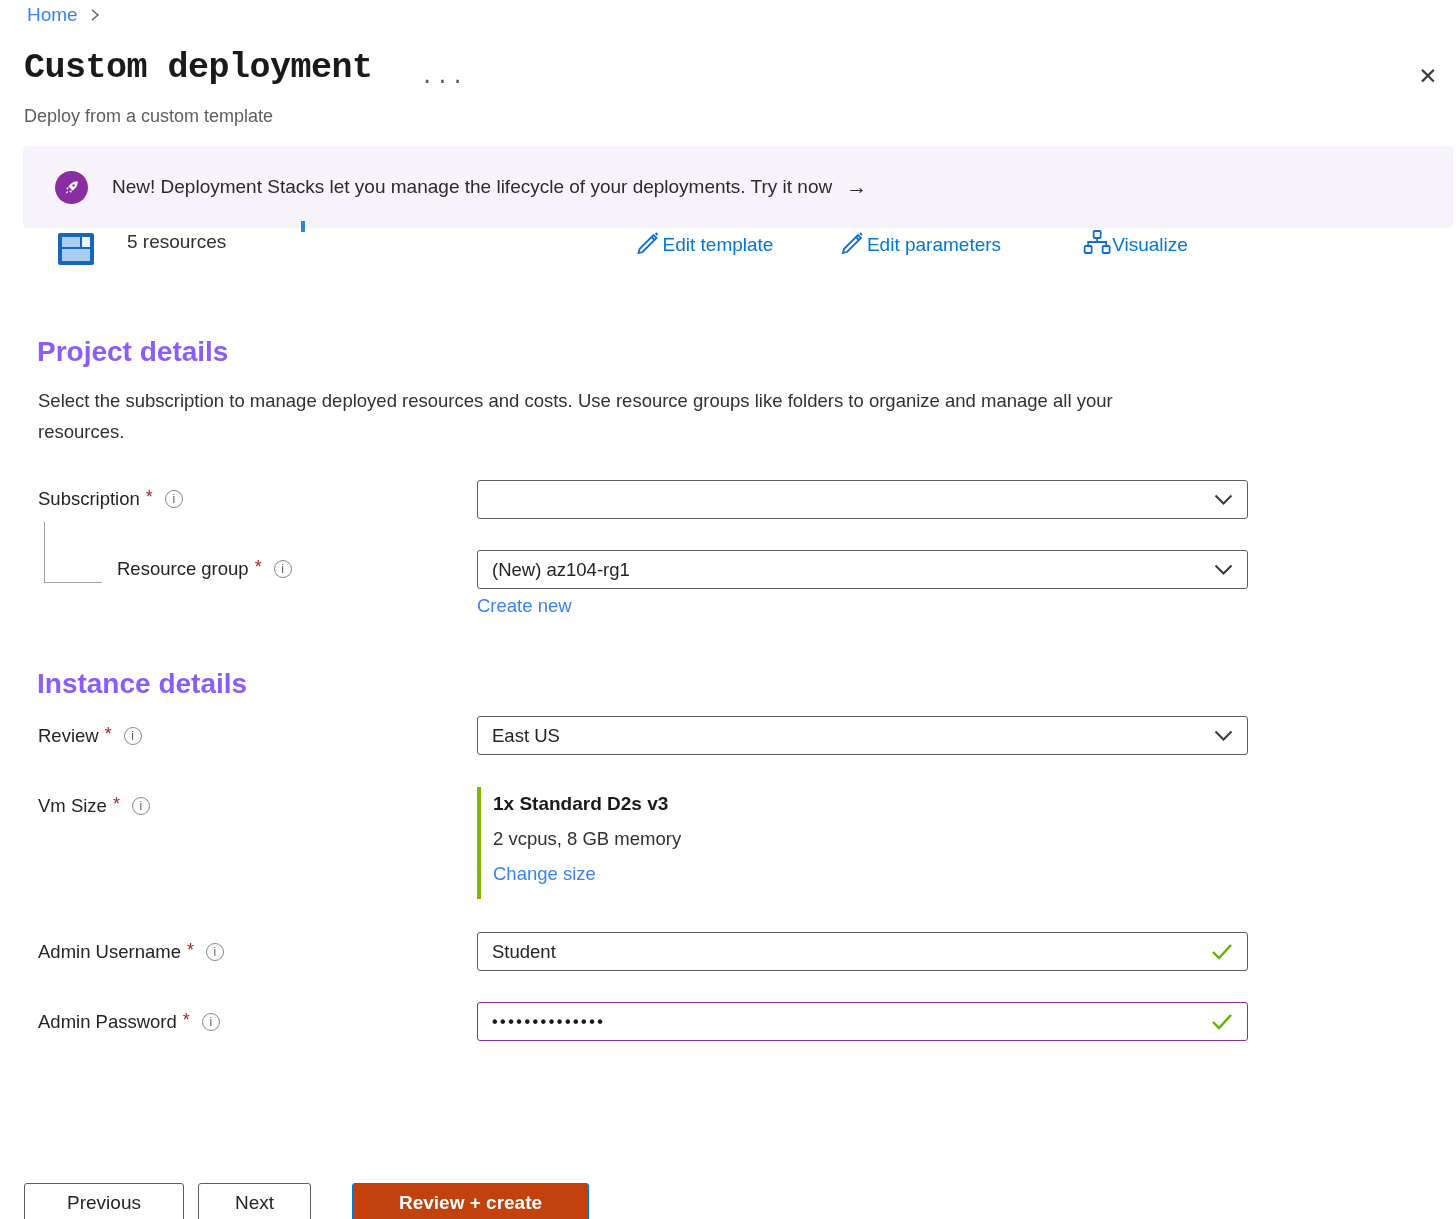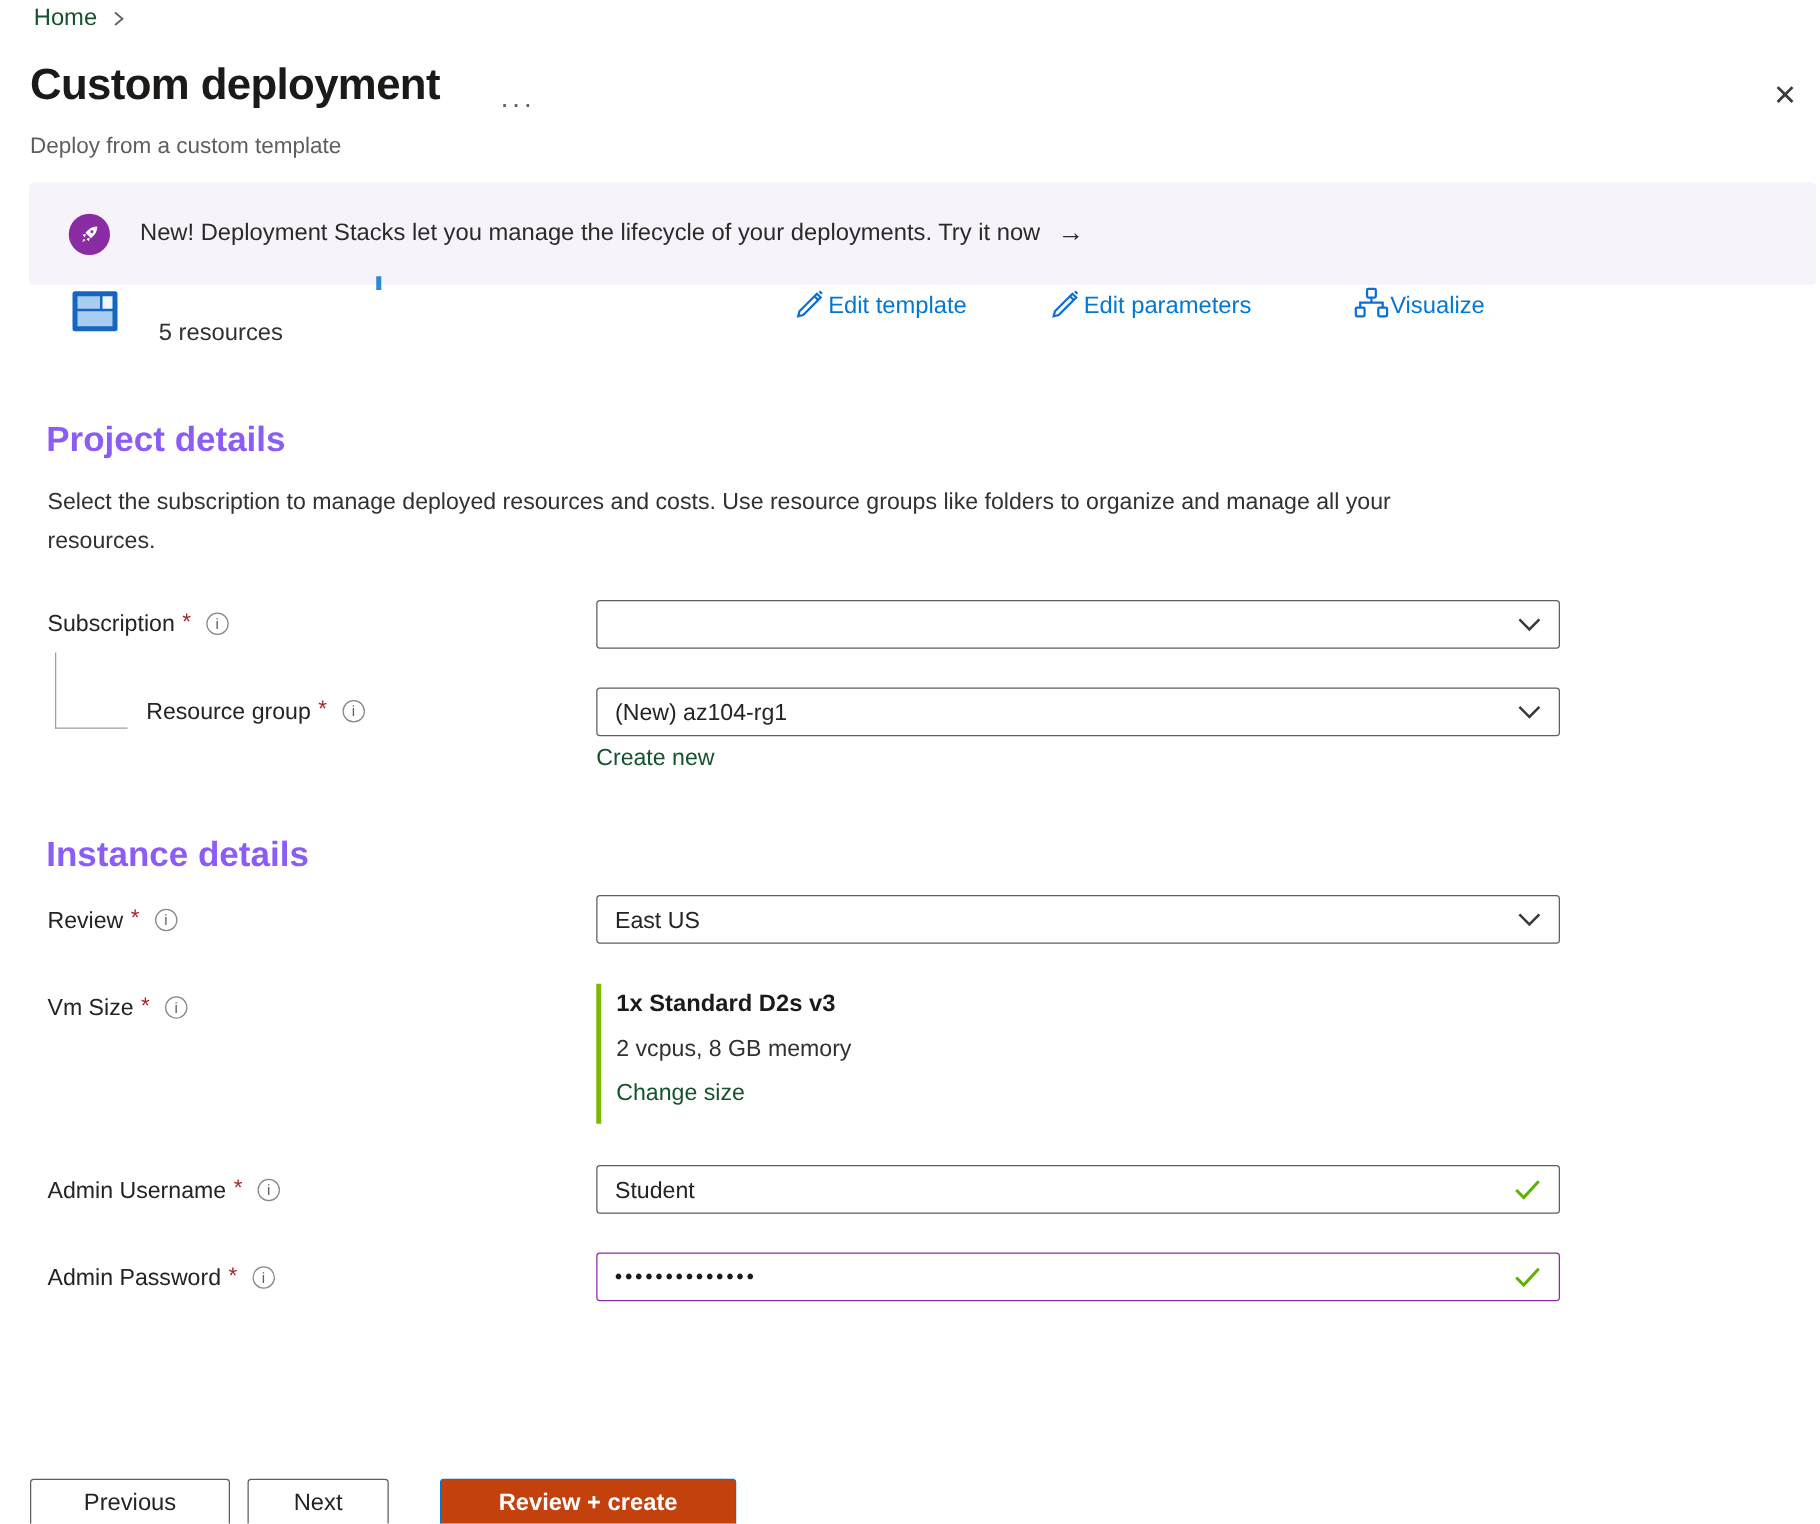--- a/index.html
+++ b/index.html
@@ -1,46 +1,46 @@
 <!DOCTYPE html>
 <html><head>
 <meta charset="utf-8">
 <style>
   * { margin:0; padding:0; box-sizing:border-box; }
   html,body { background:#ffffff; }
   body { font-family:"Liberation Sans","DejaVu Sans",sans-serif; color:#252423; }
   .page { position:relative; width:1456px; height:1219px; background:#fff; overflow:hidden; }
 
-  a, .link { color:#14532d; text-decoration:none; cursor:pointer; }
+  a, .link { color:#3b82f6; text-decoration:none; cursor:pointer; }
 
   
   .breadcrumb { position:absolute; left:27px; top:4px; display:flex; align-items:center; gap:10px; font-size:19px; }
   .crumb-chev svg { display:block; }
 
   
-  .title-row { position:absolute; left:24px; top:48px; display:flex; align-items:flex-end; gap:48px; }
+  .title-row { position:absolute; left:24px; top:48px; display:flex; align-items:flex-end; gap:48px;font-family:Liberation Mono, monospace; }
   .page-title { font-size:35px; font-weight:700; letter-spacing:-0.5px; color:#1b1a19; }
   .ellipsis { color:#605e5c; font-size:22px; letter-spacing:2px; line-height:10px; cursor:pointer; }
   .close-btn { position:absolute; left:1412px; top:60px; width:32px; height:32px; background:none; border:none;
                font-size:23px; color:#3b3a39; cursor:pointer; font-family:inherit; font-weight:300; }
   .subtitle { position:absolute; left:24px; top:106px; font-size:18px; color:#605e5c; }
 
   
   .banner { position:absolute; left:23px; top:146px; width:1430px; height:82px; background:#f7f3fb;
             border-radius:4px; display:flex; align-items:center; padding-left:32px; cursor:pointer; }
   .banner-icon { width:33px; height:33px; border-radius:50%; background:#8a2da5; display:flex;
                  align-items:center; justify-content:center; flex:0 0 auto; }
   .banner-text { margin-left:24px; font-size:19px; color:#2b2a29; }
   .banner-arrow { margin-left:14px; font-size:21px; color:#2b2a29; }
 
   .fragment { position:absolute; left:301px; top:221px; width:4px; height:11px; background:#2b88d8; }
 
   
   .tpl-icon { position:absolute; left:57px; top:230px; width:38px; height:38px; }
-  .tpl-count { position:absolute; left:127px; top:256px; font-size:19px; color:#323130; }
+  .tpl-count { position:absolute; left:127px; top:231px; font-size:19px; color:#323130; }
   .action { position:absolute; top:228px; transform:translateX(-50%); display:flex; flex-direction:row;
             align-items:center; cursor:pointer; }
   .action-icon { height:30px; display:flex; align-items:flex-end; }
   .action-label { margin-top:4px; font-size:19px; color:#0078d4; }
 
   
   .section-heading { position:absolute; left:37px; font-size:28px; font-weight:700; color:#8b5cf6; }
   .description { position:absolute; left:38px; top:385px; width:1150px; font-size:18.5px; line-height:31px; color:#323130; }
 
   

